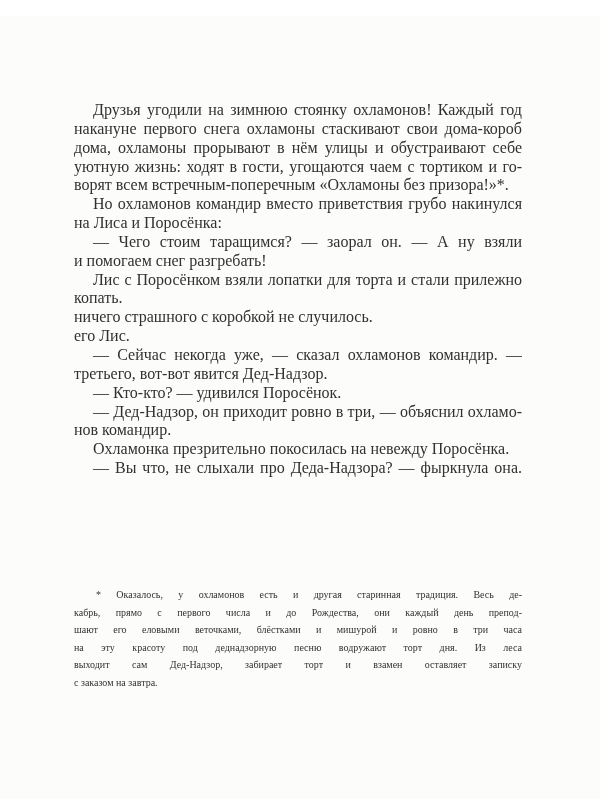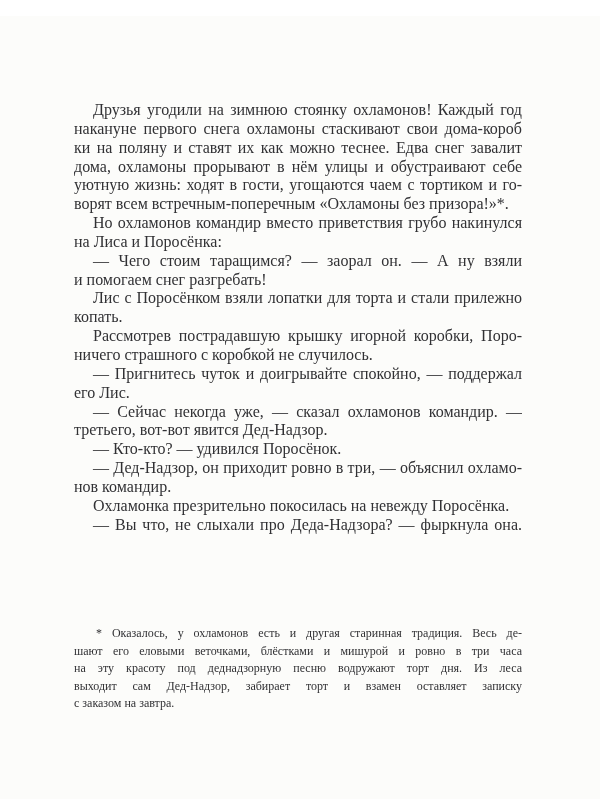--- a/index.html
+++ b/index.html
@@ -20,22 +20,22 @@
     position: absolute;
     left: 74px;
     width: 448px;
   }
   .main-block {
     top: 85px;
     font-size: 16px;
     line-height: 18.85px;
   }
   .footnote-block {
-    top: 609px;
-    font-size: 12px;
+    top: 570px;
+    font-size: 10px;
     line-height: 17.6px;
   }
   .ln {
     text-align: justify;
     text-align-last: justify;
     overflow: hidden;
     white-space: normal;
   }
   .ln.last {
     text-align: right;
@@ -46,42 +46,40 @@
   .main-block .ln.ind { text-indent: 19px; }
   .footnote-block .ln.ind { text-indent: 22px; }
 </style>
 </head>
 <body>
 
 <div class="page" style="background: rgb(252, 252, 250); color: rgb(49, 49, 52);">
   <div class="textblock main-block">
       <div class="ln ind">Друзья угодили на зимнюю стоянку охламонов! Каждый год</div>
       <div class="ln">накануне первого снега охламоны стаскивают свои дома-короб</div>
-      <div class="ln">ки на поляну и ставят их как можно теснее. Едва снег завалит</div>
       <div class="ln">дома, охламоны прорывают в нём улицы и обустраивают себе</div>
       <div class="ln">уютную жизнь: ходят в гости, угощаются чаем с тортиком и го-</div>
       <div class="ln last">ворят всем встречным-поперечным «Охламоны без призора!»*.</div>
       <div class="ln ind">Но охламонов командир вместо приветствия грубо накинулся</div>
       <div class="ln last">на Лиса и Поросёнка:</div>
       <div class="ln ind">— Чего стоим таращимся? — заорал он. — А ну взяли лопатки</div>
       <div class="ln last">и помогаем снег разгребать!</div>
       <div class="ln ind">Лис с Поросёнком взяли лопатки для торта и стали прилежно</div>
       <div class="ln last">копать.</div>
-      <div class="ln ind">Рассмотрев пострадавшую крышку игорной коробки, Поро-</div>
       <div class="ln last">ничего страшного с коробкой не случилось.</div>
-      <div class="ln ind">— Пригнитесь чуток и доигрывайте спокойно, — поддержал</div>
       <div class="ln last">его Лис.</div>
       <div class="ln ind">— Сейчас некогда уже, — сказал охламонов командир. — Пол-</div>
       <div class="ln last">третьего, вот-вот явится Дед-Надзор.</div>
       <div class="ln ind last">— Кто-кто? — удивился Поросёнок.</div>
       <div class="ln ind">— Дед-Надзор, он приходит ровно в три, — объяснил охламо-</div>
       <div class="ln last">нов командир.</div>
       <div class="ln ind last">Охламонка презрительно покосилась на невежду Поросёнка.</div>
       <div class="ln ind">— Вы что, не слыхали про Деда-Надзора? — фыркнула она. —</div>
     </div>
   <div class="textblock footnote-block">
       <div class="ln ind">* Оказалось, у охламонов есть и другая старинная традиция. Весь де-</div>
+      <div class="ln">кабрь, прямо с первого числа и до Рождества, они каждый день препод-</div>
       <div class="ln">шают его еловыми веточками, блёстками и мишурой и ровно в три часа</div>
       <div class="ln">на эту красоту под деднадзорную песню водружают торт дня. Из леса</div>
       <div class="ln">выходит сам Дед-Надзор, забирает торт и взамен оставляет записку</div>
       <div class="ln last">с заказом на завтра.</div>
     </div>
 </div>
 
 </body></html>

